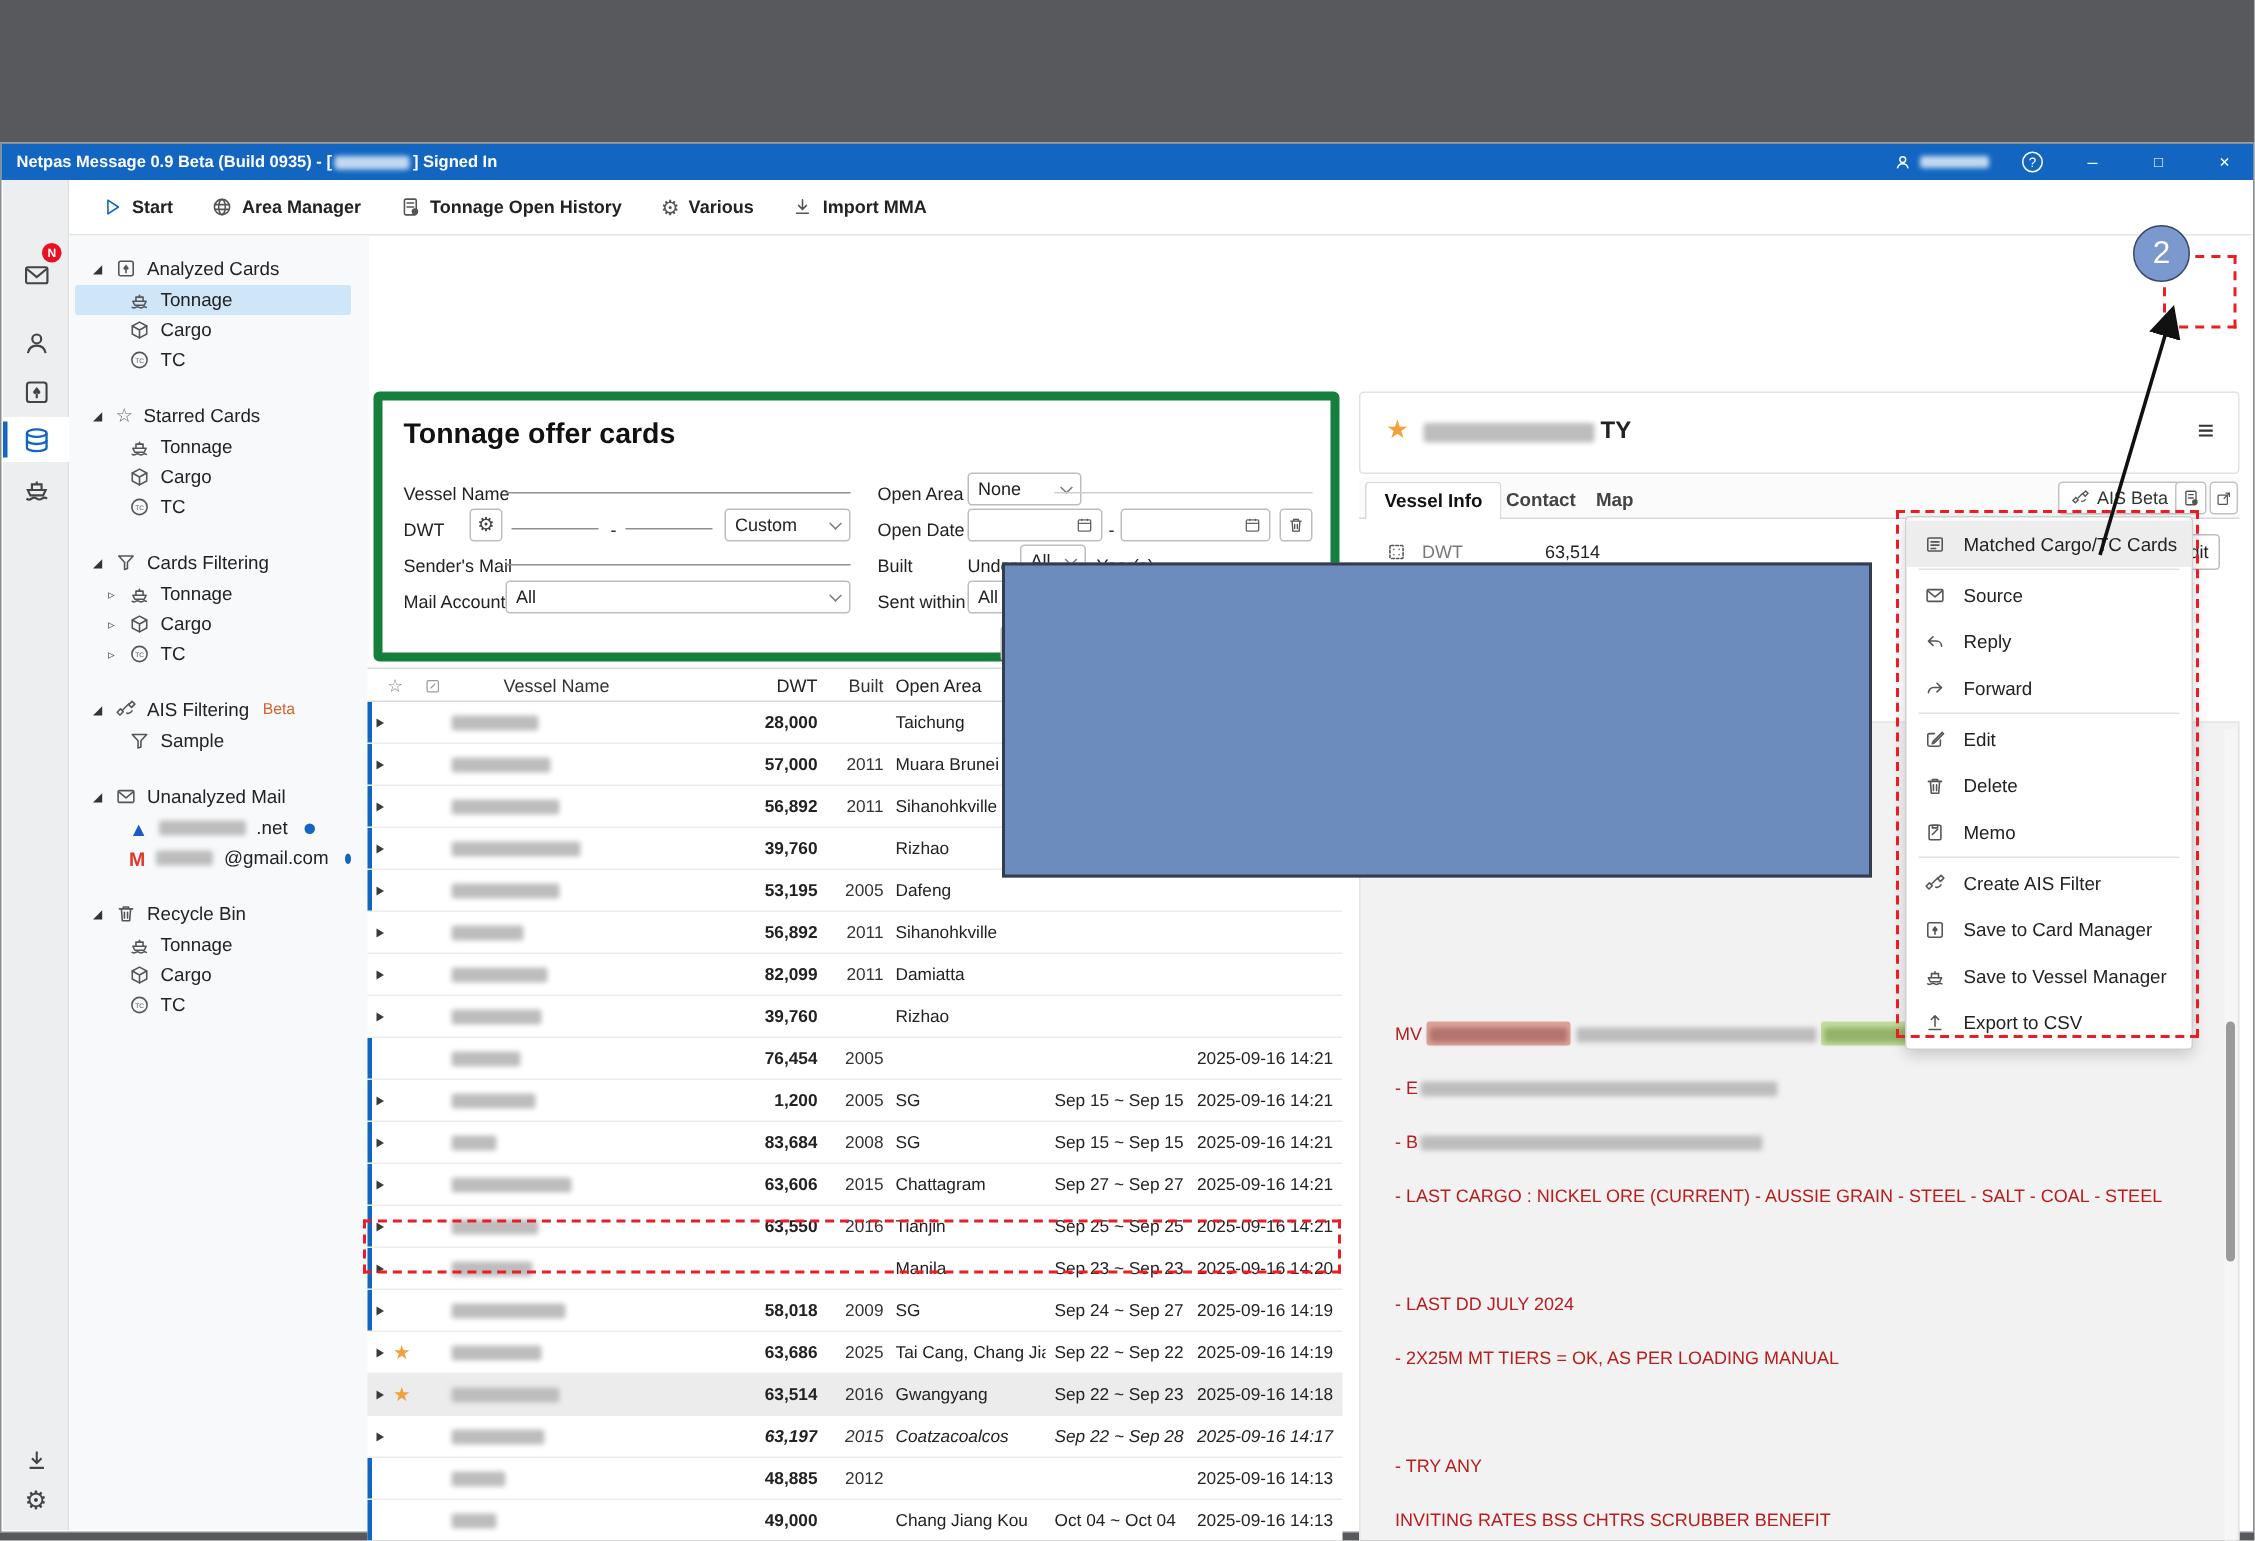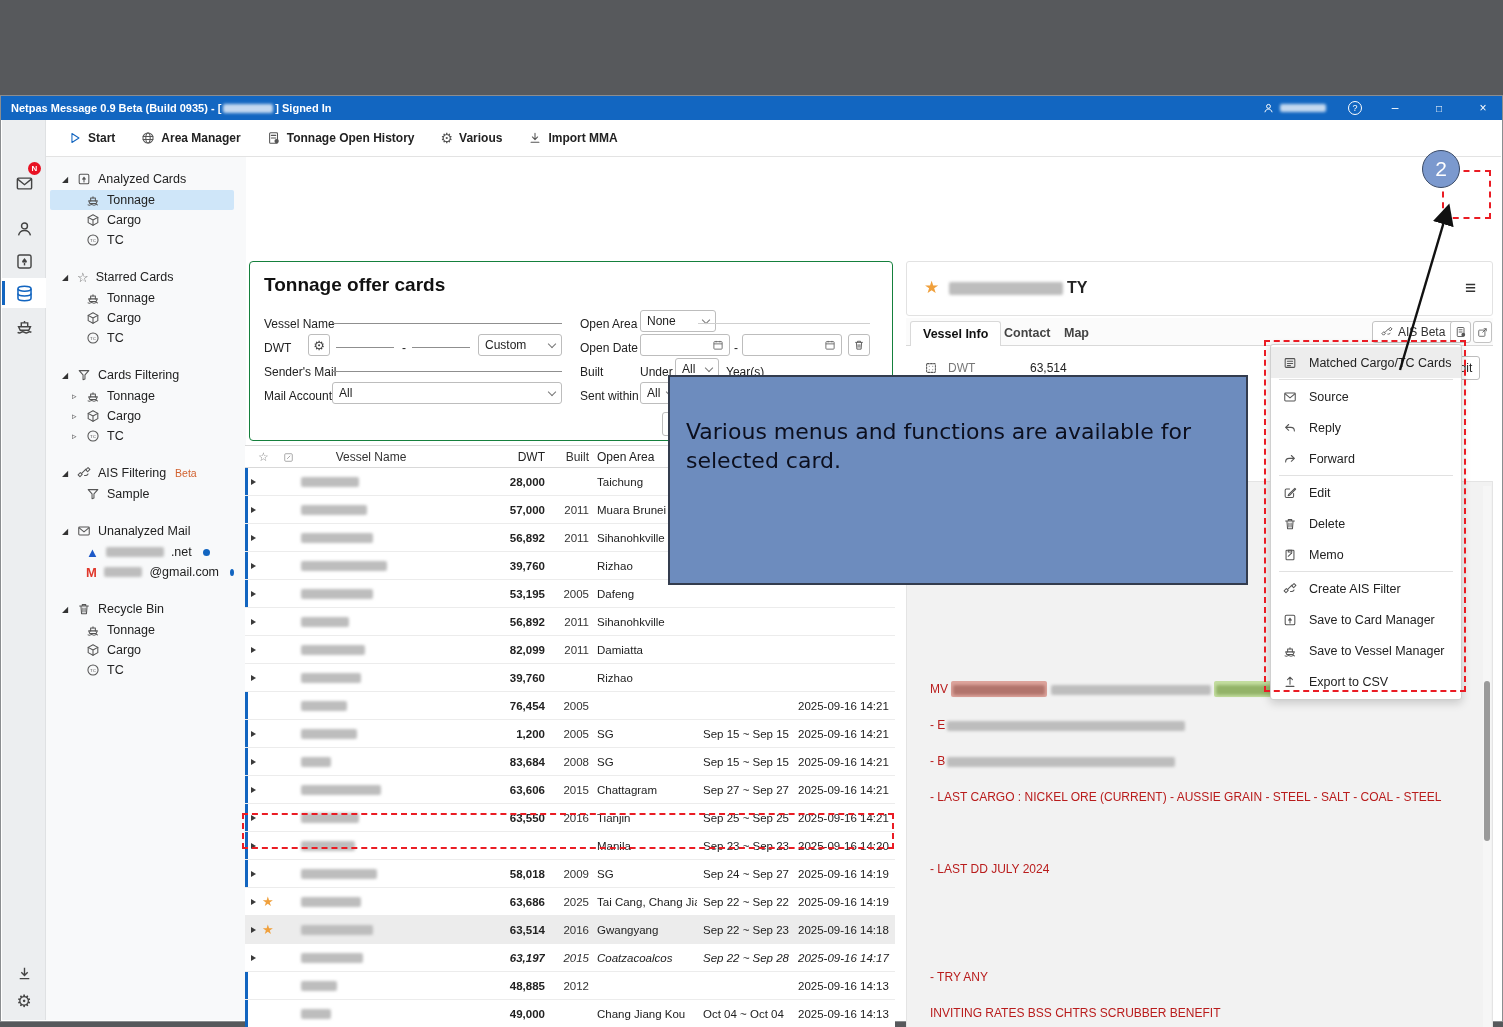--- a/index.html
+++ b/index.html
@@ -30,21 +30,21 @@
   .tg-head { position:absolute; left:4px; right:4px; height:20px; display:flex; align-items:center; gap:7px; padding-left:12px; font-size:12.5px; color:#222; }
   .tg-child { position:absolute; left:4px; right:12px; height:20px; display:flex; align-items:center; gap:7px; padding-left:36px; font-size:12.5px; color:#222; border-radius:2px; }
   .tg-child.sel { background:#cfe6f9; }
   .exp { font-size:8px; color:#333; width:8px; }
   .carr { font-size:9px; color:#555; width:7px; margin-left:-14px; }
   .beta { color:#d2622f; font-size:10.5px; margin-left:2px; }
   .bluedot { width:7px; height:7px; border-radius:50%; background:#1265c0; display:inline-block; margin-left:4px; }
   .logoA { color:#1d59c8; font-weight:bold; font-size:13px; }
   .logoM { color:#e0382b; font-weight:bold; font-size:13px; }
   
-  .filter-card { position:absolute; left:248px; top:165px; width:644px; height:180px; background:#fff; border:1px solid #15803d; border-radius:4px; }
+  .filter-card { position:absolute; left:248px; top:165px; width:644px; height:180px; background:#fff; border:6px solid #15803d; border-radius:4px; }
   .fc-title { position:absolute; left:14px; top:12px; font-size:19px; font-weight:bold; color:#111; }
   .flabel { position:absolute; font-size:12px; color:#222; }
   .uline { position:absolute; border-bottom:1px solid #8f8f8f; height:18px; }
   .selbox { position:absolute; border:1px solid #bdbdbd; border-radius:3px; height:22px; display:flex; align-items:center; justify-content:space-between; padding:0 6px; background:#fff; color:#222; }
   .chev { width:6px; height:6px; border-right:1.3px solid #777; border-bottom:1.3px solid #777; transform:rotate(45deg); margin-top:-3px; }
   .sqbtn { position:absolute; width:22px; height:22px; border:1px solid #bdbdbd; border-radius:3px; background:#fff; display:flex; align-items:center; justify-content:center; }
   .datebox { position:absolute; border:1px solid #bdbdbd; border-radius:3px; height:22px; background:#fff; display:flex; align-items:center; justify-content:flex-end; padding:0 5px; }
   .btn { position:absolute; height:24px; border:1px solid #bdbdbd; border-radius:3px; background:#fff; display:flex; align-items:center; justify-content:center; gap:5px; font-size:12px; color:#222; padding:0 10px; }
   .btn.primary { background:#1266c1; border-color:#1266c1; color:#fff; }
   
@@ -722,20 +722,21 @@
         <span class="val">2016</span>
       </div>
     </div>
 
   <div class="rp-body" id="rpbody">
       <div class="bodyline" style="top: 200px;"><span>MV</span> <span class="hl-red"><span class="redact" style="width:92px;background:#b2746c"></span></span> <span class="redact" style="width:160px"></span> <span class="hl-green"><span class="redact" style="width:128px;background:#93b368"></span></span></div>
       <div class="bodyline" style="top: 236px;"><span>- E</span><span class="redact" style="width:238px;margin-left:2px"></span></div>
       <div class="bodyline" style="top: 272px;"><span>- B</span><span class="redact" style="width:228px;margin-left:2px"></span></div>
       <div class="bodyline" style="top: 308px;">- LAST CARGO : NICKEL ORE (CURRENT) - AUSSIE GRAIN - STEEL - SALT - COAL - STEEL</div>
       <div class="bodyline" style="top: 380px;">- LAST DD JULY 2024</div>
+      <div class="bodyline" style="top: 416px;">- 2X25M MT TIERS = OK, AS PER LOADING MANUAL</div>
       <div class="bodyline" style="top: 488px;">- TRY ANY</div>
       <div class="bodyline" style="top: 524px;">INVITING RATES BSS CHTRS SCRUBBER BENEFIT</div>
     </div>
 
   <div class="sbar"></div>
   <div class="sthumb"></div>
 
 </div>
 
 <div class="menu" id="ctxmenu">
@@ -821,21 +822,20 @@
       </svg>
       <span>Export to CSV</span>
     </div>
   </div>
 
 <div class="dashbox" style="left:242px;top:813px;width:652px;height:36px"></div>
 <div class="dashbox" style="left:1442px;top:170px;width:49px;height:49px"></div>
 <div class="dashbox" style="left:1264px;top:340px;width:202px;height:352px"></div>
 
 <div class="overlay">
-  <p>Various menus and functions are available for selected card.</p>
 </div>
 
 <svg class="abs" style="left:1388px;top:198px;z-index:65;pointer-events:none" width="76" height="180">
   <defs>
       <marker id="ah" markerWidth="9" markerHeight="9" refX="7" refY="4.5" orient="auto">
         <path d="M0,0 L9,4.5 L0,9 Z" fill="#111"></path>
       </marker>
     </defs>
   <line x1="12" y1="172" x2="60" y2="10" stroke="#111" stroke-width="2.4" marker-end="url(#ah)"></line>
 </svg>

